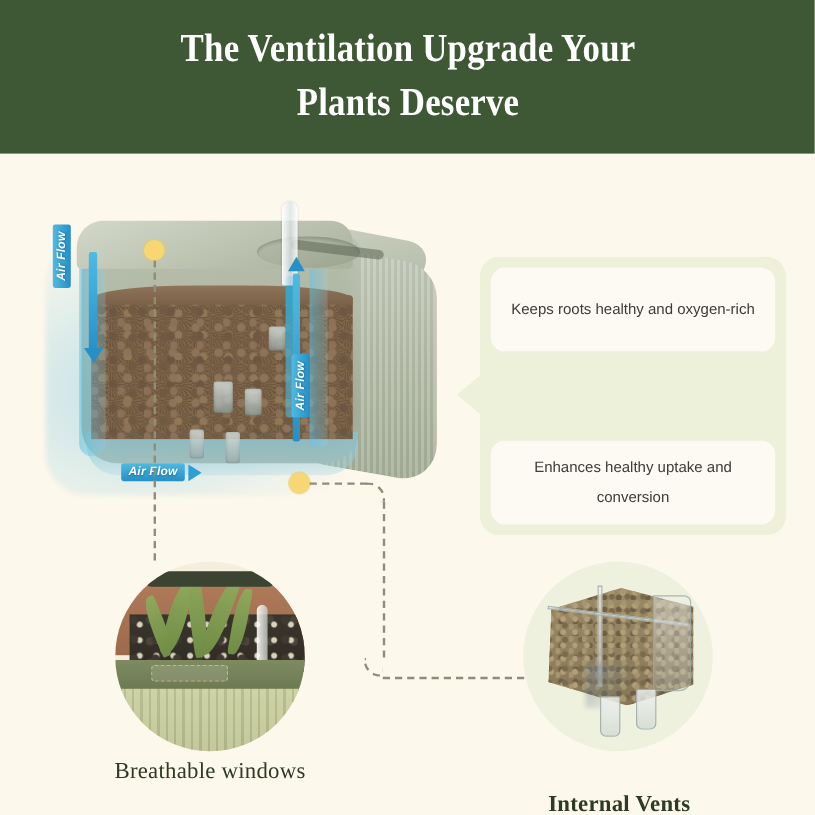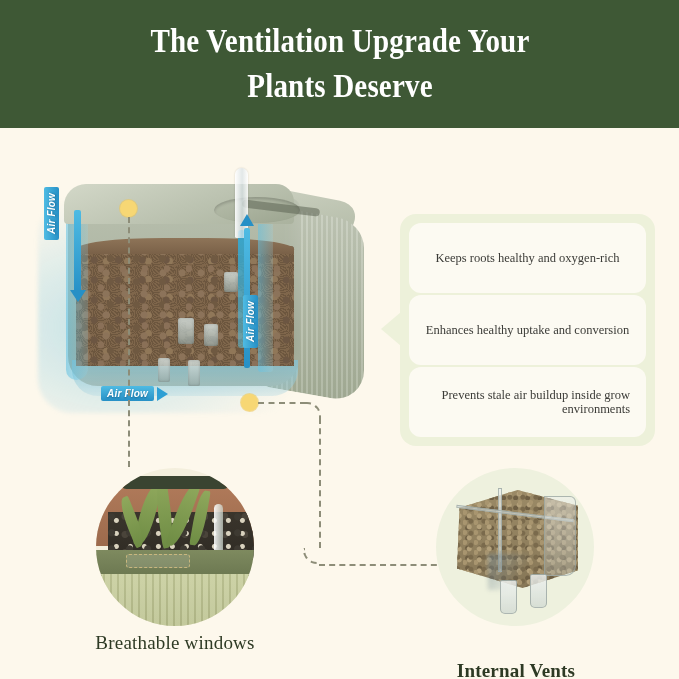--- a/index.html
+++ b/index.html
@@ -234,24 +234,23 @@
   .feature-card {
     background: #FCFAF2;
     border-radius: 12px;
     height: 70px;
     display: flex; align-items: center; justify-content: center;
     text-align: center;
     padding: 0 16px;
   }
   .feature-text {
     font-size: 12.5px;
-    line-height: 14px;
+    line-height: 25px;
     color: #3B3B37;
-    font-family: Liberation Serif, serif;
-    text-align: right;
+    font-family: Liberation Sans, sans-serif;
   }
 
   
   .inset {
     position: absolute;
     width: 158px; height: 158px;
     border-radius: 50%;
     overflow: hidden;
   }
   .inset-1 { left: 96px; top: 468px; }
@@ -411,23 +410,20 @@
   <div class="dash-corner-bl" style="left:303px;top:548px;"></div>
   <div class="dash-h" style="left:319px;top:564px;width:128px;"></div>
 
   <div class="feature-arrow"></div>
   <div class="feature-panel">
     <div class="feature-card">
       <span class="feature-text">Keeps roots healthy and oxygen-rich</span>
     </div>
     <div class="feature-card">
       <span class="feature-text">Enhances healthy uptake and conversion</span>
-    </div>
-    <div class="feature-card">
-      <span class="feature-text">Prevents stale air buildup inside grow environments</span>
     </div>
   </div>
 
   <div class="inset inset-1">
     <div class="i1-sky"></div>
     <div class="i1-back"></div>
     <div class="i1-dirt"></div>
     <div class="i1-leaf" style="left:44px;top:16px;width:15px;height:62px;transform:rotate(14deg);"></div>
     <div class="i1-leaf" style="left:62px;top:10px;width:13px;height:70px;transform:rotate(-8deg);"></div>
     <div class="i1-leaf" style="left:80px;top:14px;width:14px;height:66px;transform:rotate(20deg);"></div>

